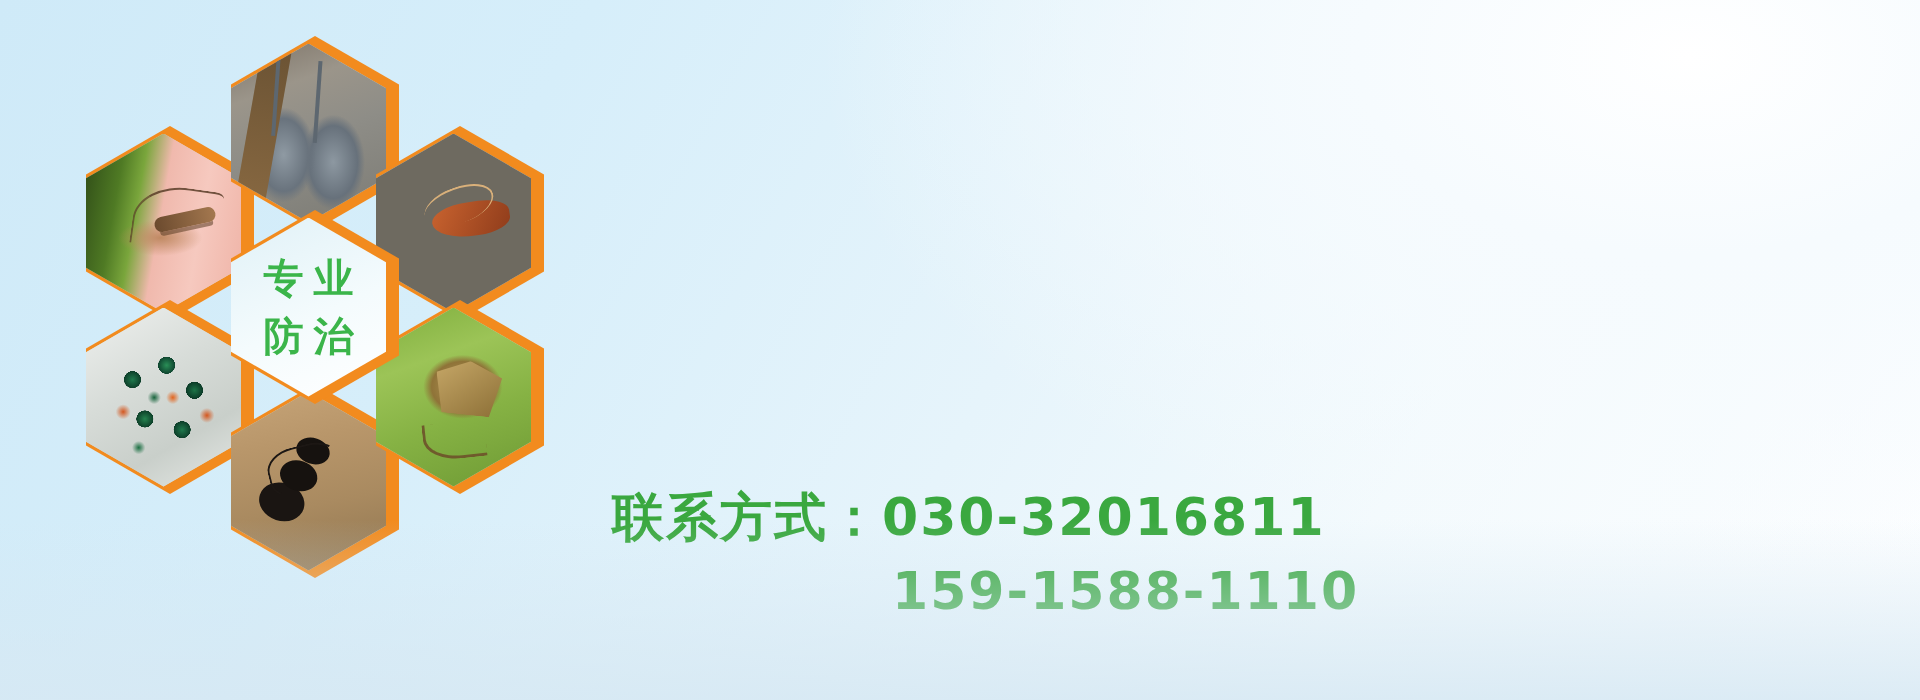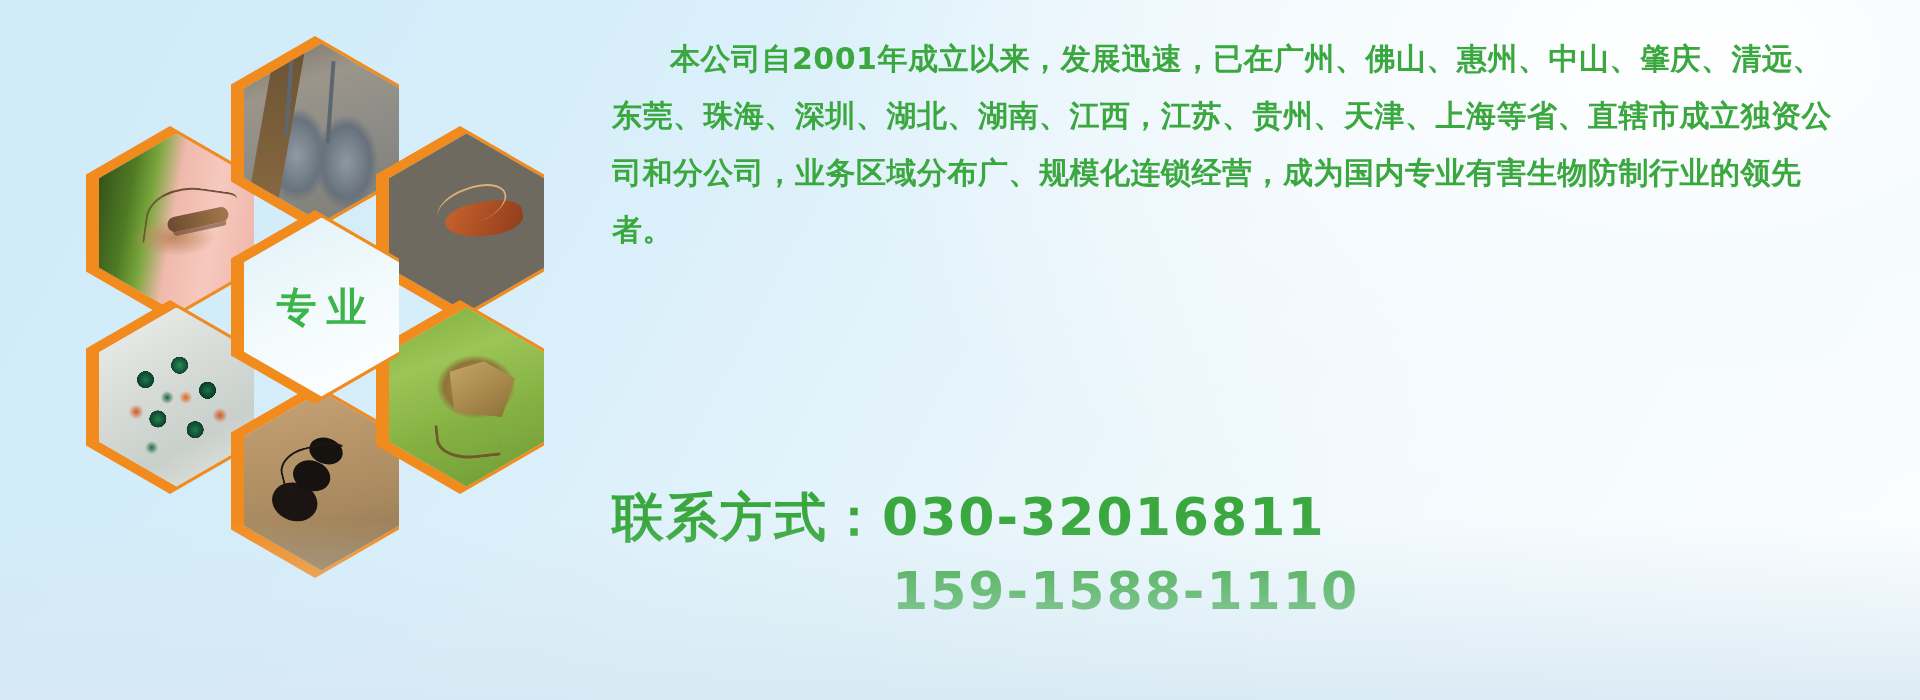--- a/index.html
+++ b/index.html
@@ -22,21 +22,21 @@
     background:linear-gradient(to top, rgba(214,232,243,.85), rgba(214,232,243,0));
     pointer-events:none;
   }
 
   
   .hex-cluster{position:absolute;left:90px;top:0;width:500px;height:570px;}
   .hex{
     position:absolute;width:168px;height:194px;
     clip-path:polygon(50% 0%,100% 25%,100% 75%,50% 100%,0% 75%,0% 25%);
     background:#f28b1e;
-    display:flex;align-items:center;justify-content:flex-end;
+    display:flex;align-items:center;justify-content:flex-start;
   }
   .hex .inner{
     width:155px;height:179px;
     clip-path:polygon(50% 0%,100% 25%,100% 75%,50% 100%,0% 75%,0% 25%);
     overflow:hidden;position:relative;
     background:#cfd8d0;
   }
   .hex .art{position:absolute;inset:0;}
 
   
@@ -218,27 +218,25 @@
 
     <div class="hex hex-stinkbug">
       <div class="inner">
           <div class="art art-stinkbug"></div>
         </div>
     </div>
 
     <div class="hex hex-center">
       <div class="inner">
         <span class="hex-label">专业</span>
+        <span class="hex-label">防治</span>
       </div>
     </div>
 
   </div>
 
-  <div class="copy">
-    <p class="paragraph">本公司自2001年成立以来，发展迅速，已在广州、佛山、惠州、中山、肇庆、清远、东莞、珠海、深圳、湖北、湖南、江西，江苏、贵州、天津、上海等省、直辖市成立独资公司和分公司，业务区域分布广、规模化连锁经营，成为国内专业有害生物防制行业的领先者。</p>
-  </div>
 
   <div class="contact">
     <p class="contact-line-1">联系方式：030-32016811</p>
     <p class="contact-line-2">159-1588-1110</p>
   </div>
 
 </div>
 
 </body></html>

